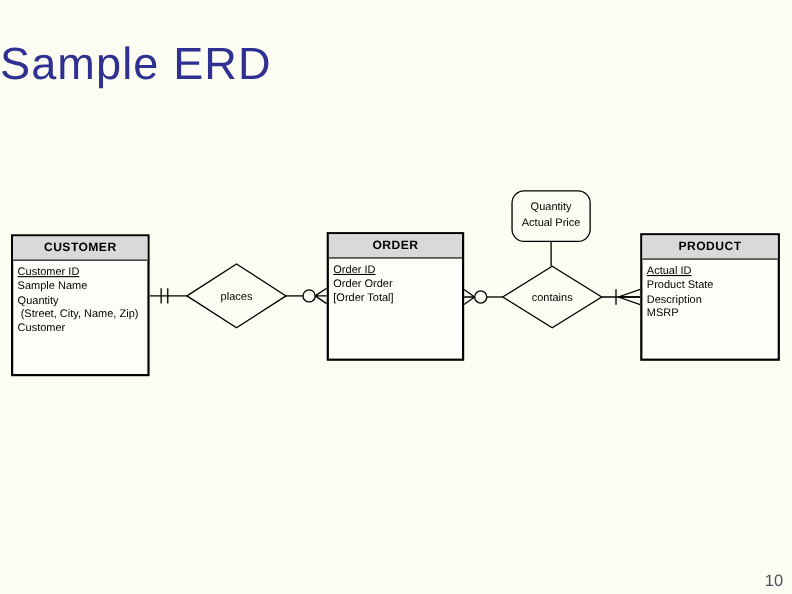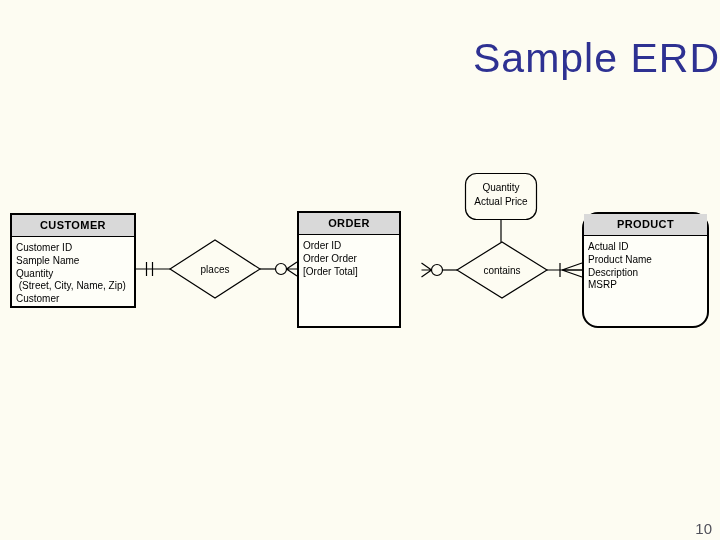--- a/index.html
+++ b/index.html
@@ -6,21 +6,21 @@
   body{
     width:720px;height:540px;
     font-family:"Liberation Sans",sans-serif;
   }
   .slide{
     position:relative;width:720px;height:540px;overflow:hidden;
     background:#fdfcf2;
   }
   .slide-title{
     position:absolute;top:36px;left:0;width:720px;
-    text-align:right;
+    text-align:left;
     font-size:41px;line-height:1.1;letter-spacing:1px;
     color:#2e3192;font-weight:400;
   }
   svg.diagram-art{position:absolute;left:0;top:0;z-index:1;}
   svg.diagram-art .stroke{stroke:#000;stroke-width:1.2;fill:none;}
   svg.diagram-art .shape{stroke:#000;stroke-width:1.2;fill:#fdfcf2;}
   svg.diagram-art text{
     font-family:"Liberation Sans",sans-serif;
     font-size:10px;fill:#000;text-anchor:middle;
   }
@@ -29,24 +29,24 @@
     background:#fefef8;border:2px solid #000;
   }
   .entity-header{
     height:21px;line-height:21px;
     background:#d9d9d9;border-bottom:1.5px solid #000;
     text-align:center;font-size:11px;font-weight:bold;letter-spacing:0.4px;
     color:#000;
   }
   .entity-attrs{padding:5px 4px 0 4px;font-size:10px;line-height:12.8px;color:#000;}
   .attr-line{white-space:pre;}
-  .attr-line.key{}
-  #entity-customer{left:10px;top:213px;width:126px;height:95px;}
-  #entity-order{left:297px;top:211px;width:104px;height:117px;}
-  #entity-product{left:582px;top:212px;width:127px;height:116px;border-radius:16px;}
+  .attr-line.key{text-decoration:underline;}
+  #entity-customer{left:10px;top:213px;width:126px;height:129px;}
+  #entity-order{left:297px;top:211px;width:125px;height:117px;}
+  #entity-product{left:582px;top:212px;width:127px;height:116px;}
   .page-number{
     position:absolute;right:8px;bottom:3px;
     font-size:15px;color:#50505a;
   }
 </style>
 </head>
 <body>
 
 <div class="slide">
 
@@ -121,21 +121,21 @@
       <div class="attr-line key">Order ID</div>
       <div class="attr-line">Order Order</div>
       <div class="attr-line">[Order Total]</div>
     </div>
   </div>
 
   <div class="entity" id="entity-product">
     <div class="entity-header">PRODUCT</div>
     <div class="entity-attrs">
       <div class="attr-line key">Actual ID</div>
-      <div class="attr-line">Product Name</div>
+      <div class="attr-line">Product State</div>
       <div class="attr-line">Description</div>
       <div class="attr-line">MSRP</div>
     </div>
   </div>
 
   <div class="page-number">10</div>
 
 </div>
 
 </body></html>

